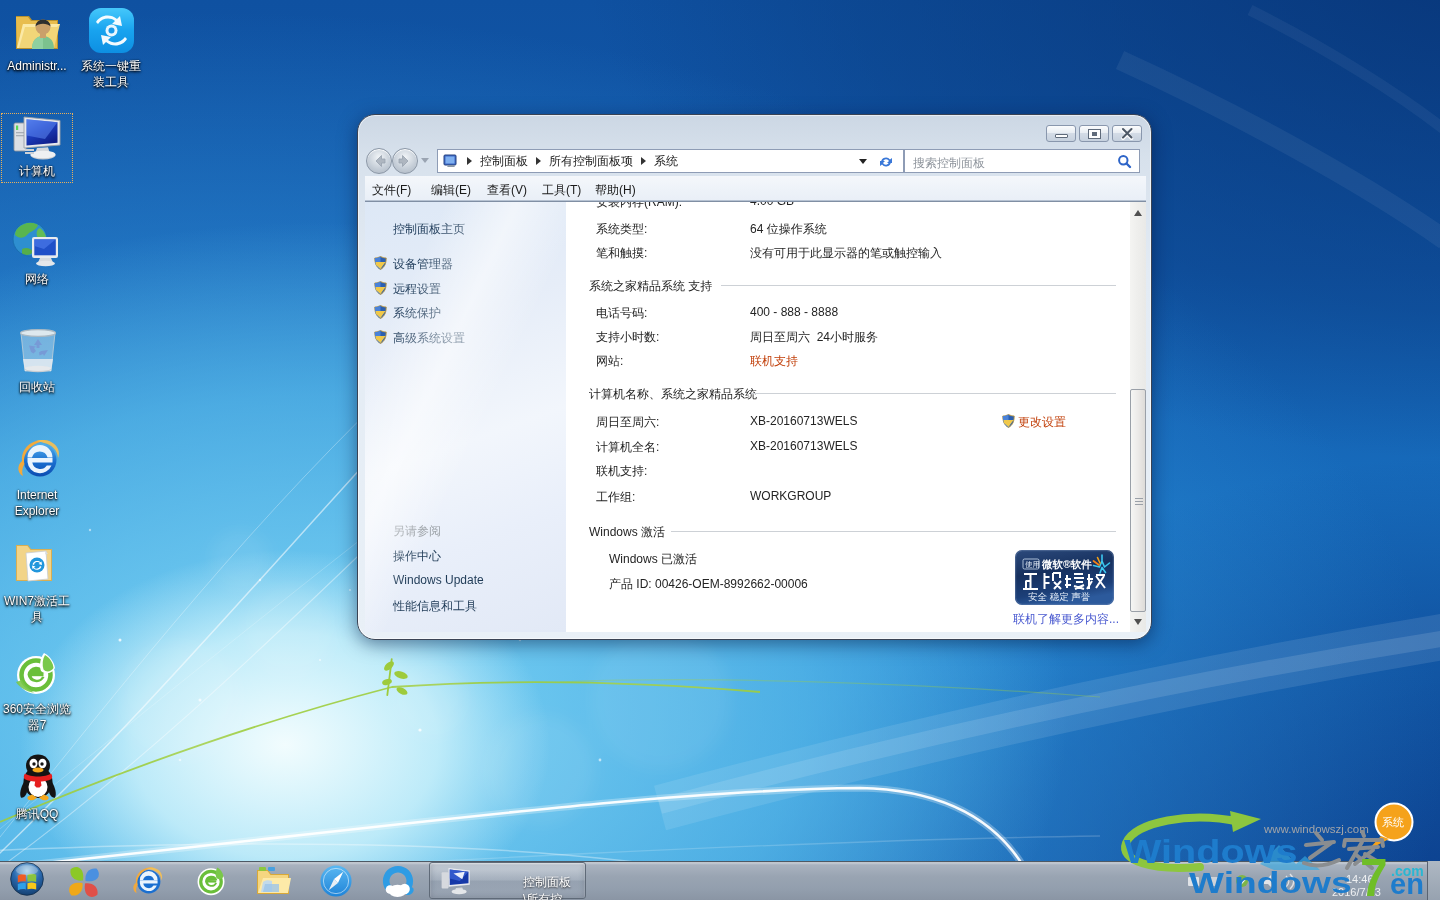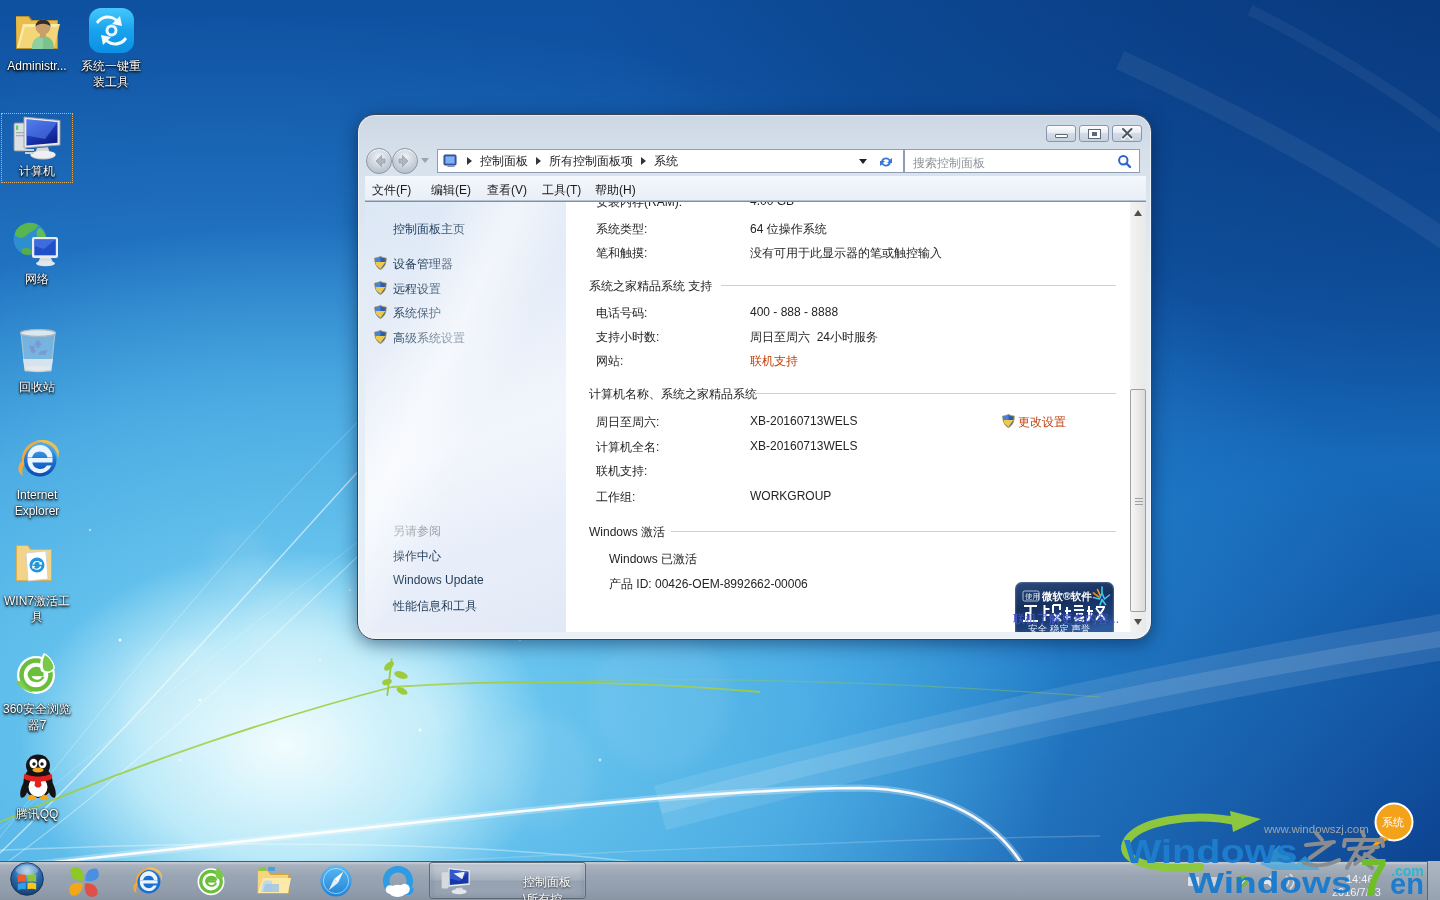--- a/index.html
+++ b/index.html
@@ -41,21 +41,21 @@
 .snav {position:absolute; left:28px; font-size:12px; color:#24405e; white-space:nowrap;}
 .shield {position:absolute; left:9px; width:13px; height:14px;}
 #content {position:absolute; left:201px; top:0; width:564px; height:431px; background:#fff; overflow:hidden; font-size:12px; color:#242424;}
 .row {position:absolute; white-space:nowrap;}
 .rlabel {position:absolute; left:30px; white-space:nowrap;}
 .rvalue {position:absolute; left:184px; white-space:nowrap;}
 .sect {position:absolute; left:23px; white-space:nowrap; color:#242424;}
 .sectline {position:absolute; height:1px; background:#cdd1d6;}
 .link {color:#c2410c;}
 #vscroll {position:absolute; left:765px; top:0; width:16px; height:431px; background:linear-gradient(90deg,#f4f4f2,#efefed 40%,#e9e9e7);}
-#genuine {position:absolute; left:449px; top:348px; width:99px; height:55px;margin-top:32px;}
+#genuine {position:absolute; left:449px; top:348px; width:99px; height:55px;}
 #thumb {position:absolute; left:0px; top:187px; width:16px; height:223px; border:1px solid #9aa0a8; border-radius:2px;
  background:linear-gradient(90deg,#f6f6f4,#eceae8 50%,#dddbd8 100%);}
 
 #taskbar {position:absolute; left:0; top:861px; width:1440px; height:39px;
  background:linear-gradient(180deg,#4e5965 0%, #4e5965 2.5%, #ccd2d9 4%, #a9b2bf 10%, #99a4b2 40%, #939fae 70%, #8a95a4 100%);}
 .tbicon {position:absolute; top:3px; width:36px; height:34px;}
 #taskbtn {position:absolute; left:429px; top:1px; width:157px; height:37px; border:1px solid #5f6a78; border-radius:3px;
  background:linear-gradient(180deg, rgba(235,240,245,0.5), rgba(190,200,212,0.35) 48%, rgba(150,162,178,0.4) 52%, rgba(170,180,194,0.45));
  box-shadow: inset 0 1px 2px rgba(255,255,255,0.5), inset 0 0 6px rgba(60,70,85,0.35);}
 #taskbtn span {position:absolute; left:47px; top:11px; font-size:12px; color:#fff; text-shadow:0 1px 2px #222;margin-left:46px;}

